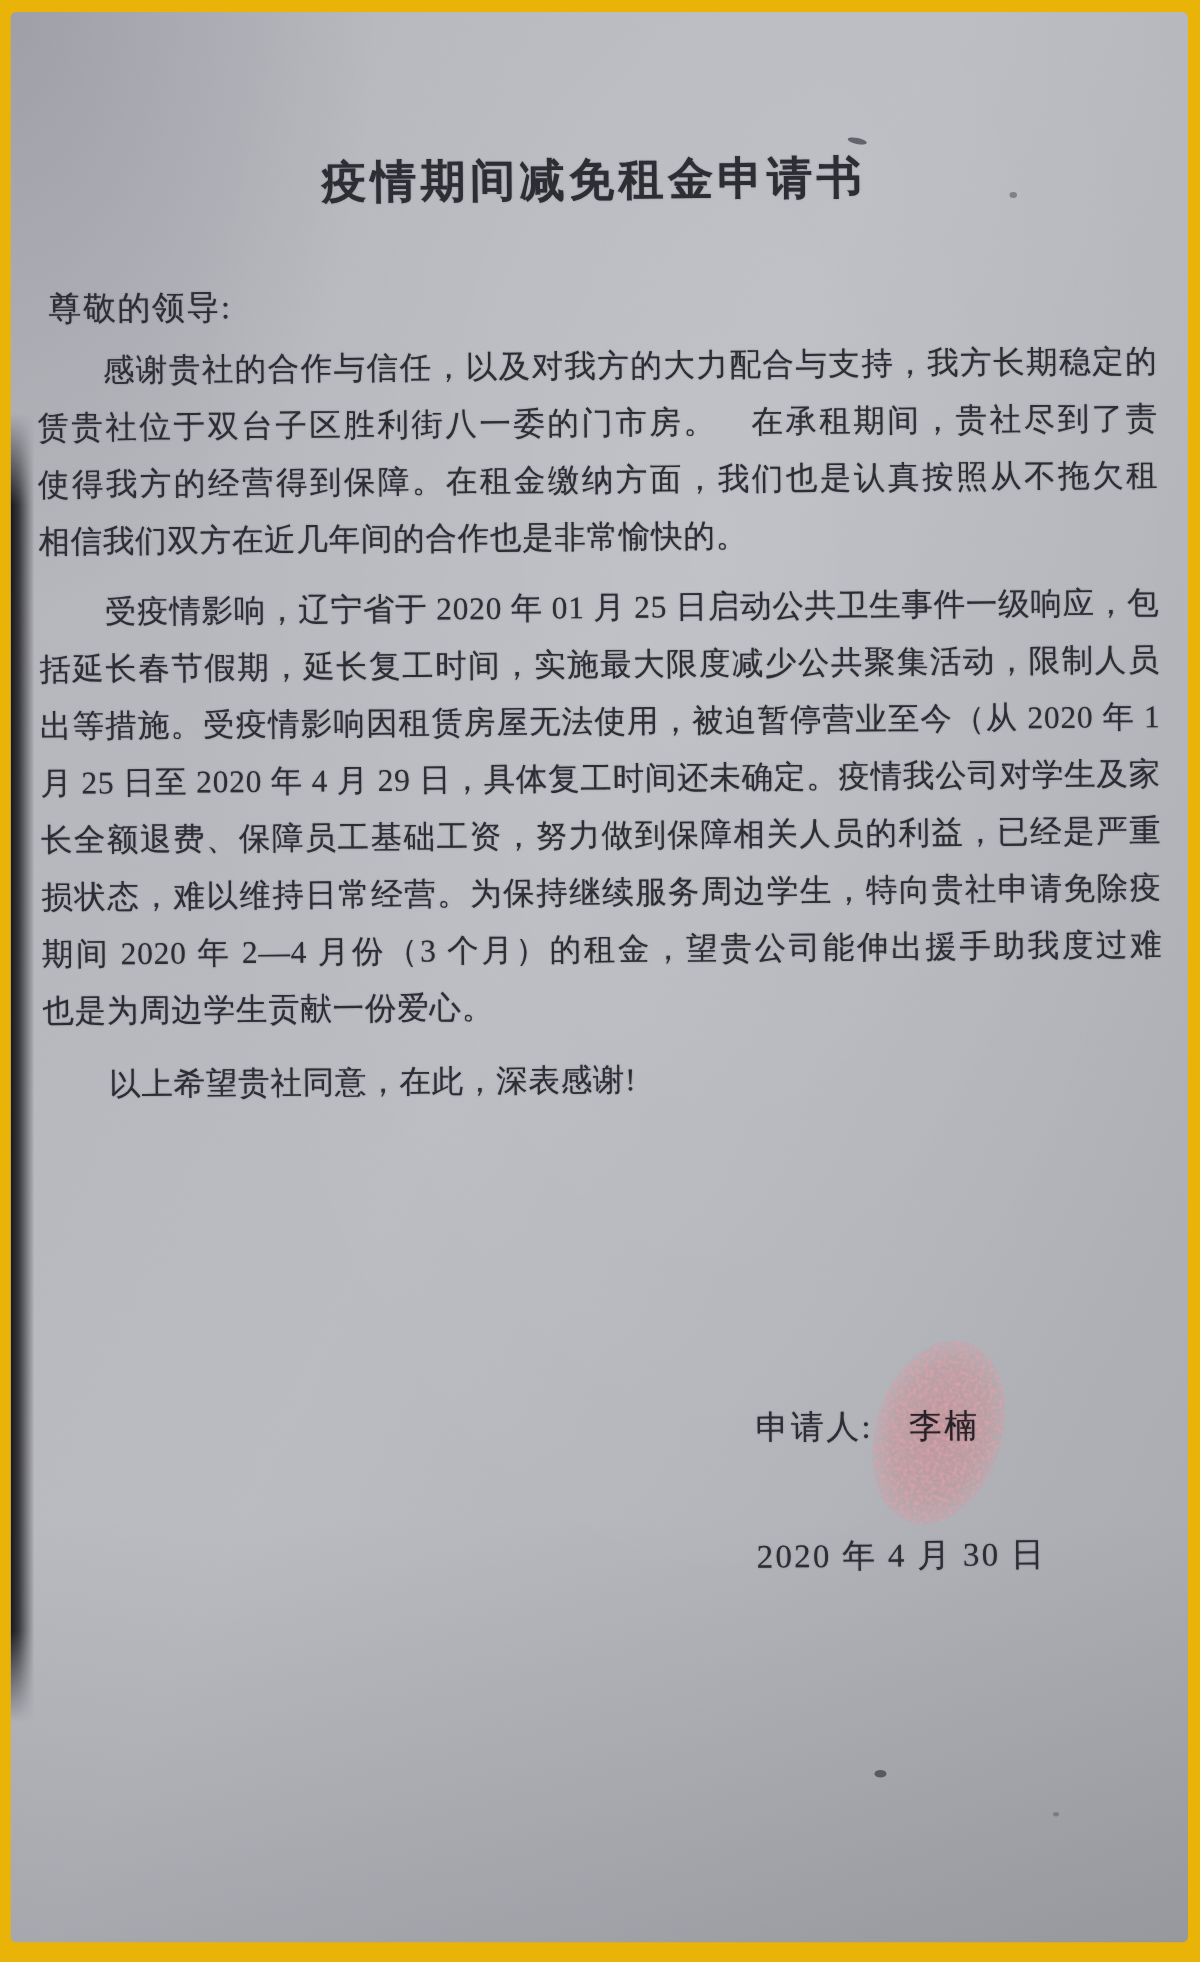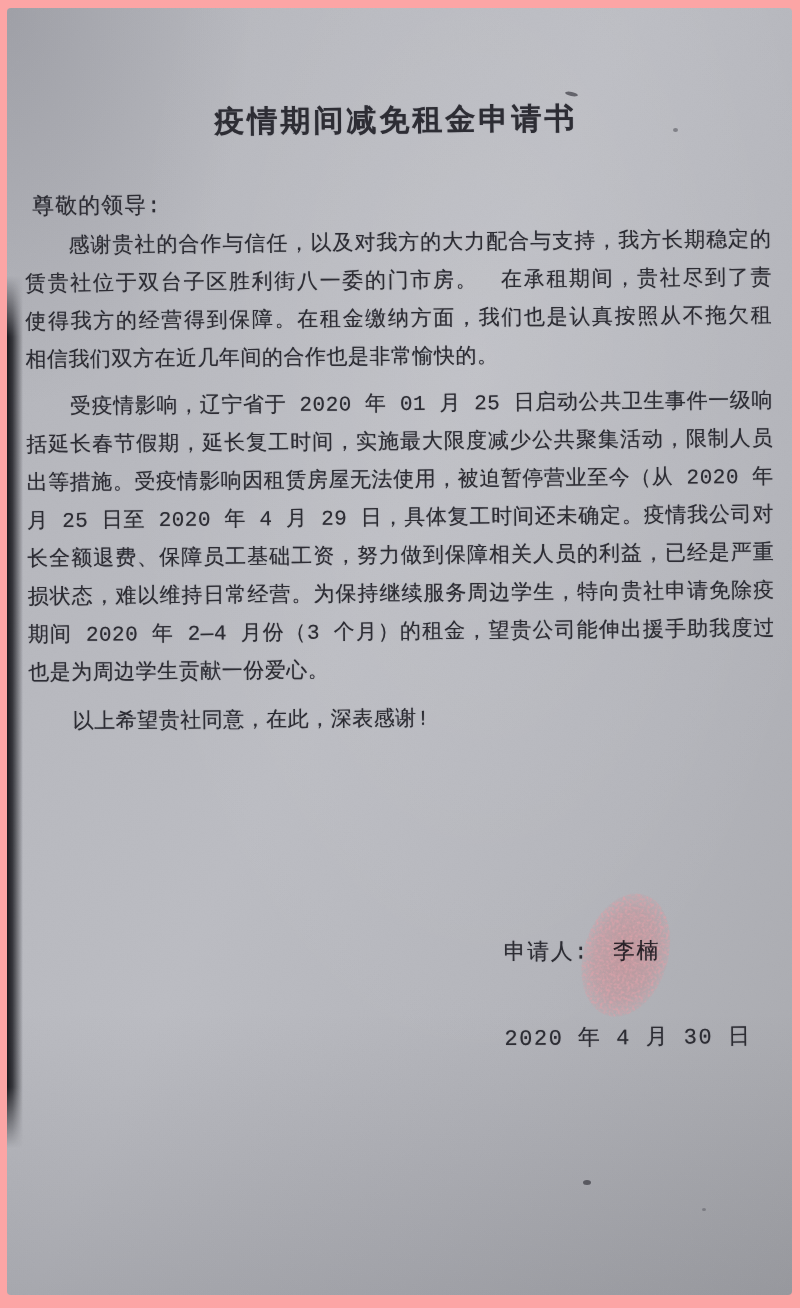--- a/index.html
+++ b/index.html
@@ -1,21 +1,21 @@
 <!DOCTYPE html>
 <html><head>
 <meta charset="utf-8">
 <style>
   html, body { margin: 0; padding: 0; background: #f2f2f0; }
   .photo {
     position: relative;
     width: 800px; height: 1308px;
-    background: #fca5a5;
+    background: #eab308;
     overflow: hidden;
-    font-family: Liberation Mono, monospace;
+    font-family: Liberation Serif, serif;
   }
   .paper {
     position: absolute;
     left: 7px; top: 8px; right: 8px; bottom: 13px;
     border-radius: 4px;
     background:
       radial-gradient(ellipse at 0% 0%, rgba(85,86,96,0.22), transparent 22%),
       radial-gradient(ellipse at 60% 28%, rgba(255,255,255,0.10), transparent 55%),
       linear-gradient(to bottom, rgba(0,0,0,0) 78%, rgba(62,63,70,0.16) 100%),
       linear-gradient(115deg, #b5b6bc 0%, #bcbdc3 45%, #b4b5bb 72%, #a9aaaf 100%);

